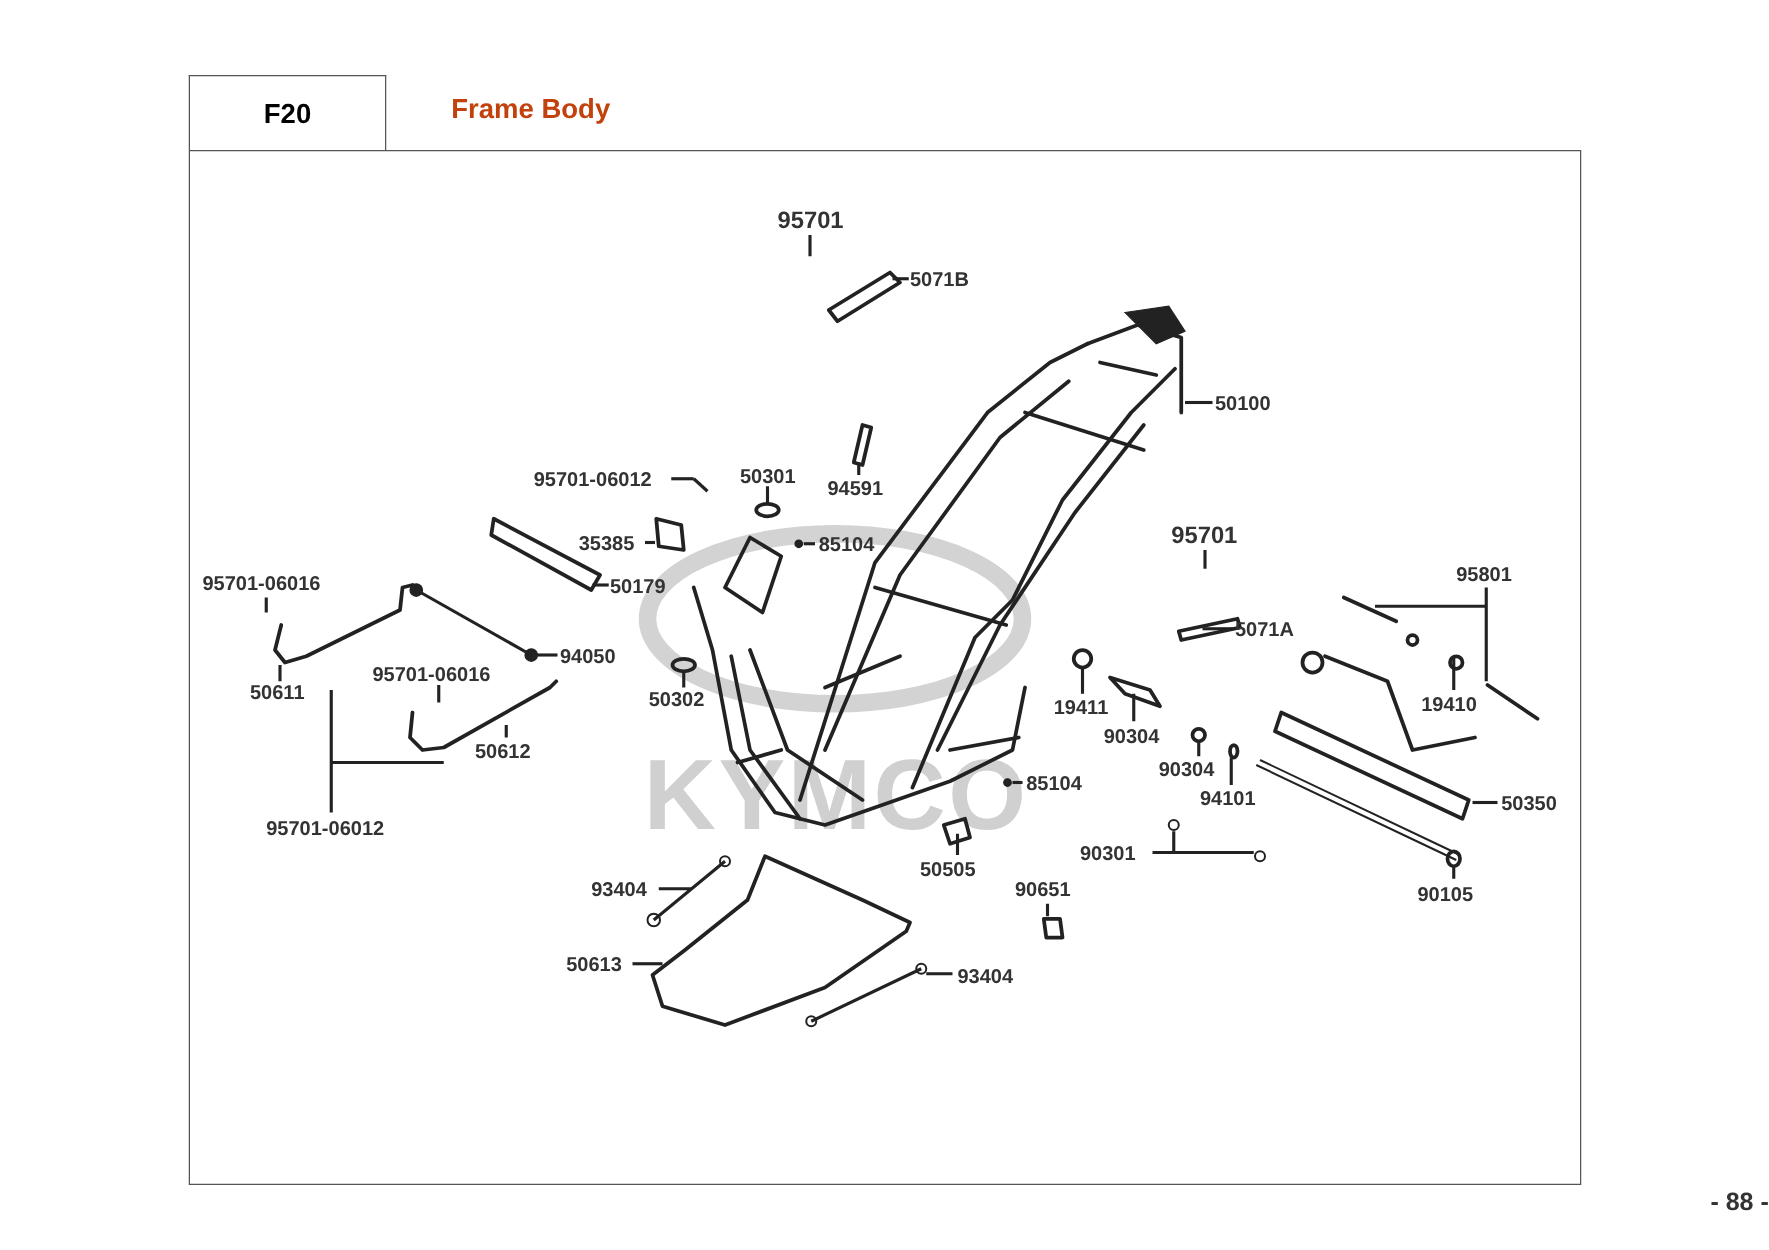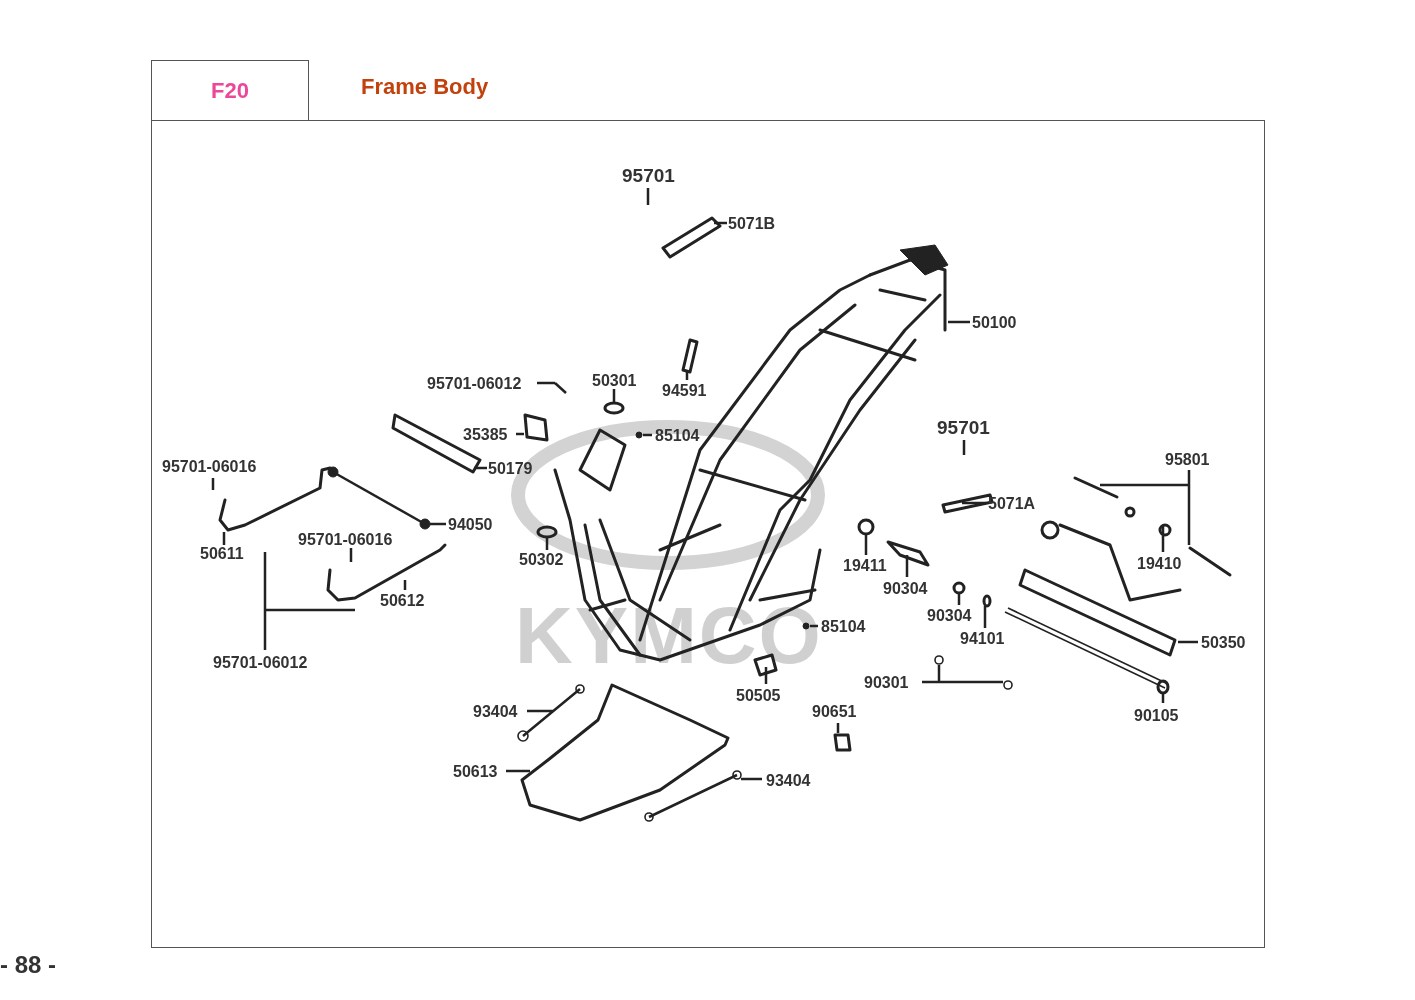--- a/index.html
+++ b/index.html
@@ -1,20 +1,20 @@
 <!DOCTYPE html>
 <html><head>
 <meta charset="utf-8">
 <style>
   html,body{margin:0;padding:0;background:#fff;}
   body{width:1415px;height:1000px;position:relative;overflow:hidden;font-family:"Liberation Sans",sans-serif;color:#333;}
-  .hdr-code{position:absolute;left:151px;top:60px;width:158px;height:60px;border:1px solid #555;border-bottom:none;box-sizing:border-box;display:flex;align-items:center;justify-content:center;font-weight:bold;font-size:22px;color:#ec4899;}
+  .hdr-code{position:absolute;left:151px;top:60px;width:158px;height:60px;border:1px solid #555;border-bottom:none;box-sizing:border-box;display:flex;align-items:center;justify-content:center;font-weight:bold;font-size:22px;color:#000000;}
   .hdr-title{position:absolute;left:361px;top:74px;font-weight:bold;font-size:22px;color:#c2410c;}
   .frame{position:absolute;left:151px;top:120px;width:1114px;height:828px;border:1px solid #555;box-sizing:border-box;}
-  .page-no{position:absolute;left:0;width:1415px;top:951px;text-align:left;font-weight:bold;font-size:24px;color:#333;}
+  .page-no{position:absolute;left:0;width:1415px;top:951px;text-align:right;font-weight:bold;font-size:20px;color:#333;}
   svg.diagram{position:absolute;left:0;top:0;width:1415px;height:1000px;}
   .lbl{font-family:"Liberation Sans",sans-serif;font-weight:bold;font-size:16px;fill:#333;}
   .lbl-lg{font-size:19px;}
   .wm{font-family:"Liberation Sans",sans-serif;font-weight:bold;font-size:80px;fill:#d0d0d0;letter-spacing:2px;}
   .part{fill:none;stroke:#222;stroke-width:3;stroke-linejoin:round;stroke-linecap:round;}
   .part-thin{fill:none;stroke:#222;stroke-width:1.6;}
   .solid{fill:#222;stroke:#222;}
   .leader{stroke:#222;stroke-width:2.5;fill:none;}
 </style>
 </head>

